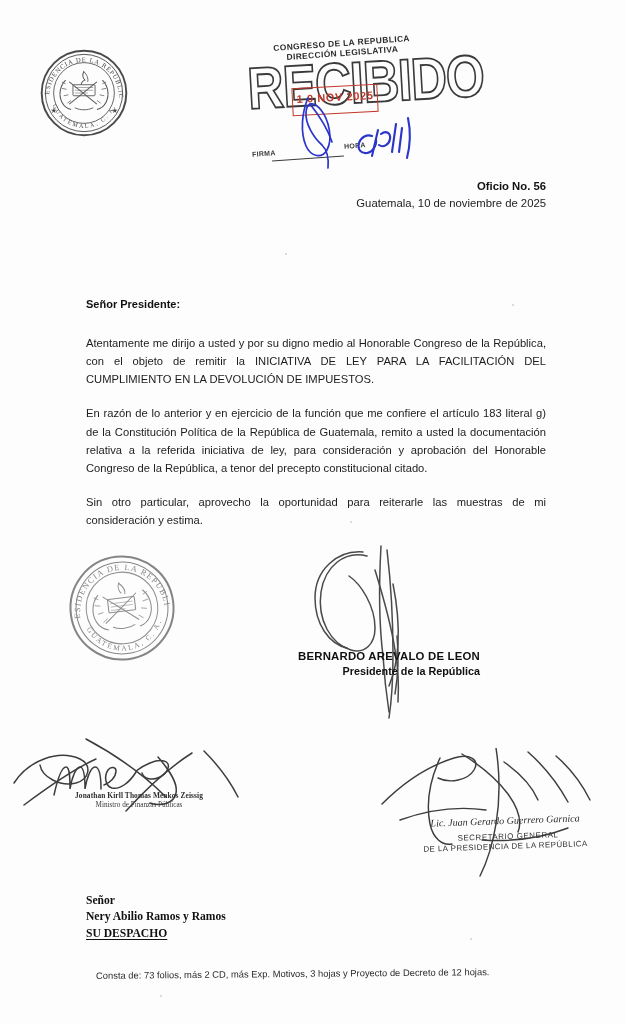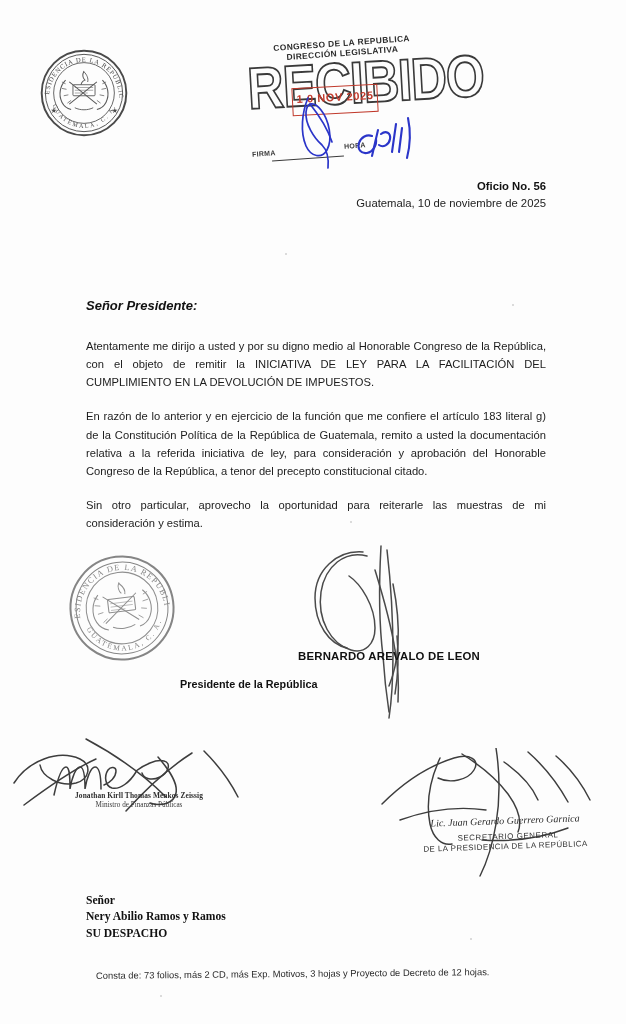--- a/index.html
+++ b/index.html
@@ -141,25 +141,24 @@
   }
 
   
   .body-block {
     position: absolute;
     left: 86px;
     top: 298px;
     width: 460px;
   }
   .salutation {
-    font-size: 13px;
+    font-size: 11px;
     font-weight: 700;
     color: #111;
     margin: 0 0 24px 0;
-    font-style: italic;
   }
   .para {
     font-size: 11.2px;
     line-height: 1.62;
     text-align: justify;
     margin: 12px 0 16px 0;
     color: #1c1c1c;
   }
   .para:last-child { margin-bottom: 0; }
 
@@ -190,25 +189,24 @@
     font-size: 11.4px;
     font-weight: 700;
     letter-spacing: .2px;
     color: #111;
   }
   .sig-pres-title {
     position: absolute;
     left: 180px;
     top: 665px;
     width: 300px;
-    text-align: left;
+    text-align: right;
     font-size: 10.8px;
     font-weight: 700;
     color: #111;
-    margin-top: 13px;
   }
 
   .sig-left-ink {
     position: absolute;
     left: 8px;
     top: 735px;
     width: 250px;
     height: 85px;
   }
   .sig-left-name {
@@ -282,20 +280,21 @@
     left: 86px;
     top: 893px;
     font-family: "Liberation Serif", serif;
     font-weight: 700;
     font-size: 11.6px;
     line-height: 1.42;
     color: #111;
   }
   .addressee div { white-space: nowrap; }
   .addressee .despacho {
+    text-decoration: underline;
     text-underline-offset: 2px;
   }
 
   
   .footer {
     position: absolute;
     left: 96px;
     top: 968px;
     font-size: 9.4px;
     color: #2a2a2a;

